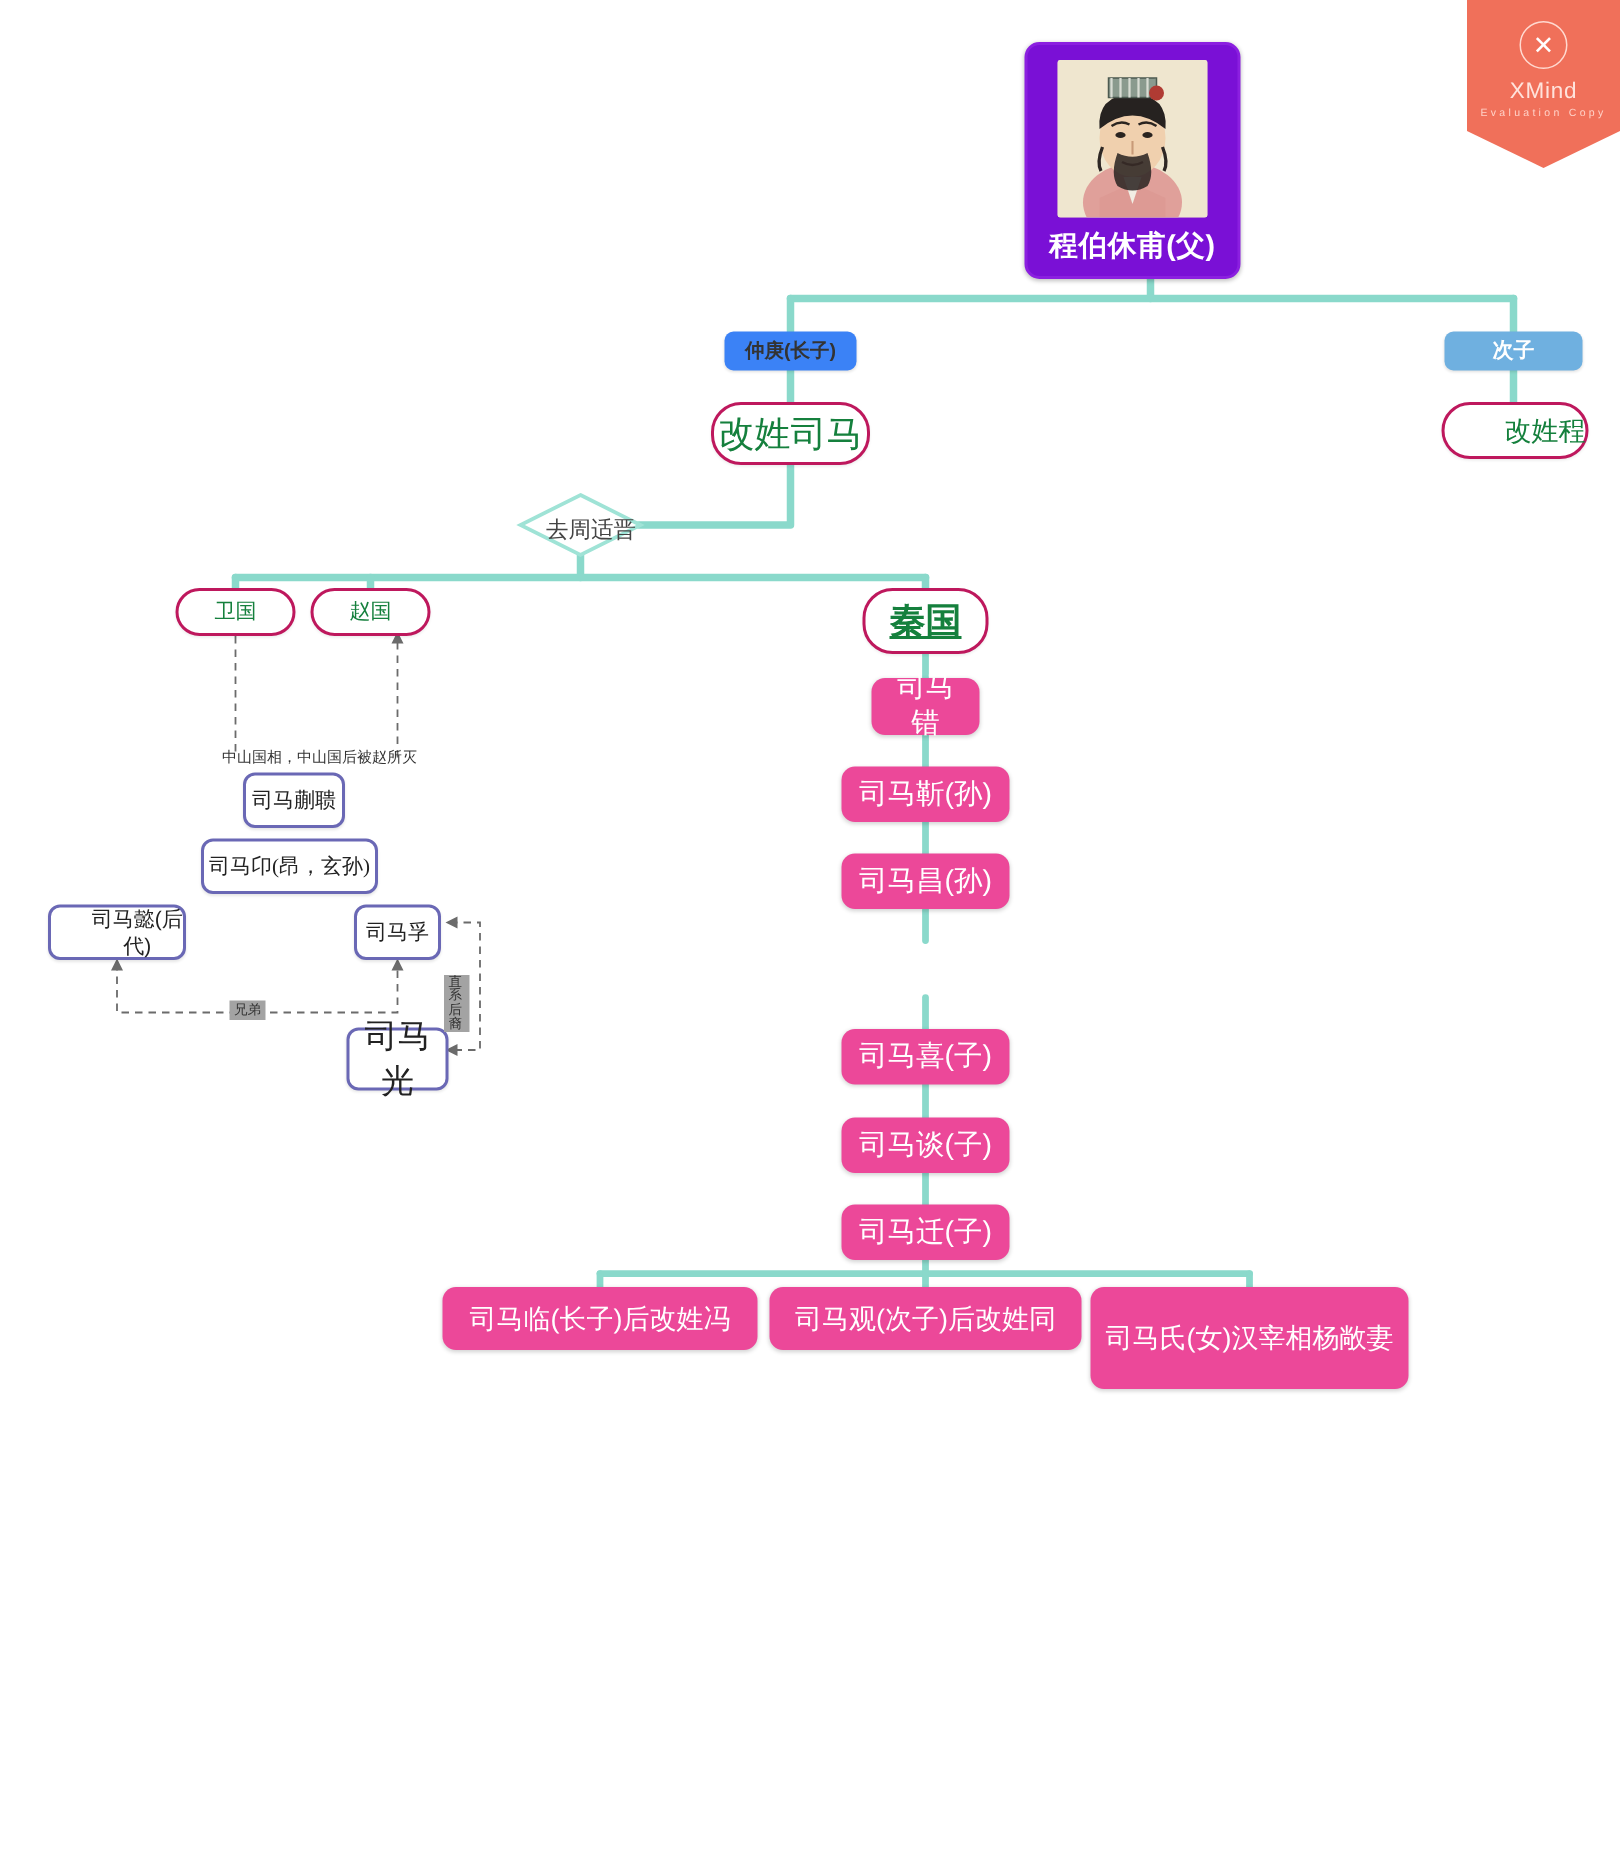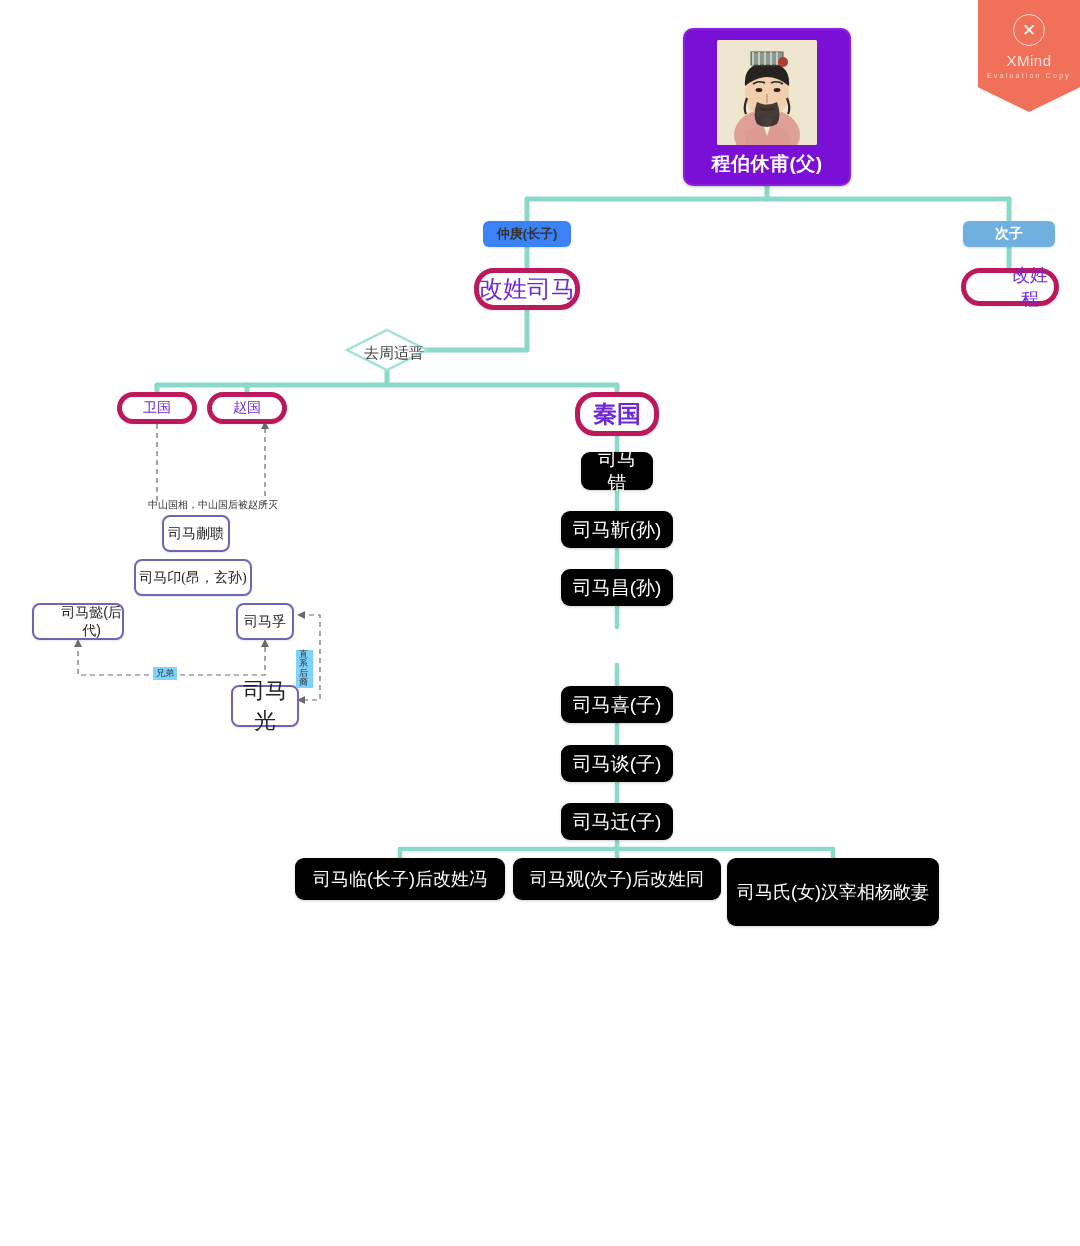--- a/index.html
+++ b/index.html
@@ -22,40 +22,40 @@
               position:relative;}
   .root-label{color:#ffffff;font-weight:bold;font-size:19px;margin-top:6px;letter-spacing:.5px;}
 
   
   .tag-teal{background:#3b82f6;border-radius:6px;color:#333;font-size:13px;font-weight:bold;
             box-shadow:0 1px 2px rgba(0,0,0,.12);}
   .tag-blue{background:#6fb0e0;border-radius:6px;color:#ffffff;font-size:14px;font-weight:bold;
             box-shadow:0 1px 2px rgba(0,0,0,.12);}
 
   
-  .box-teal{background:#ffffff;border:5px solid #be185d;border-radius:20px;color:#6d28d9;
+  .box-teal{background:#ffffff;border:2px solid #be185d;border-radius:20px;color:#15803d;
             box-shadow:0 1px 2px rgba(0,0,0,.08);}
   .box-teal.big{font-size:24px;}
   .box-teal.med{font-size:18px;padding-left:40px;}
   .box-teal.sm{font-size:14px;}
-  .box-teal.xl{font-size:24px;font-weight:bold;}
+  .box-teal.xl{font-size:24px;font-weight:bold;text-decoration:underline;}
 
   
-  .box-purple{background:#000000;border-radius:9px;color:#ffffff;
+  .box-purple{background:#ec4899;border-radius:9px;color:#ffffff;
               box-shadow:0 1px 3px rgba(0,0,0,.18);font-size:19px;line-height:1.25;
               padding:4px 10px;}
   .box-purple.small{font-size:18px;}
 
   
   .box-outline{background:#ffffff;border:2.5px solid #6a68b5;border-radius:8px;color:#222;
                font-size:14px;box-shadow:0 1px 2px rgba(0,0,0,.1);}
   .box-outline.large{font-size:22px;}
   .diamond-label{position:absolute;font-size:15px;color:#444;white-space:nowrap;font-family:Liberation Serif, serif;}
 
-  .edge-label{position:absolute;font-size:9px;color:#333;background:#7dd3fc;padding:0 3px;
+  .edge-label{position:absolute;font-size:9px;color:#333;background:#a3a3a3;padding:0 3px;
               white-space:nowrap;}
   .note-label{position:absolute;font-size:10px;color:#333;white-space:nowrap;}
 
   
   .watermark{position:absolute;right:0;top:0;width:102px;height:112px;
              background:#f0705a;
              clip-path:polygon(0 0,100% 0,100% 78%,50% 100%,0 78%);
              display:flex;flex-direction:column;align-items:center;
              justify-content:flex-start;padding-top:14px;box-sizing:border-box;}
   .wm-circle{width:30px;height:30px;border-radius:50%;border:1.5px solid #ffd9d0;
@@ -118,21 +118,21 @@
       <polygon points="78,639 74,647 82,647"></polygon>
       <polygon points="297,615 305,611 305,619"></polygon>
       <polygon points="297,700 305,696 305,704"></polygon>
     </g>
 
     <g>
       <polygon points="387,330 427,350 387,370 347,350" fill="#ffffff" stroke="#9fe3d6" stroke-width="2.5"></polygon>
     </g>
   </svg>
 
-  <div class="node root-node" style="left:683px;top:28px;width:168px;height:158px;">
+  <div class="node root-node" style="left:683px;top:28px;width:144px;height:158px;">
     <div class="root-photo">
       <svg viewBox="0 0 100 105" width="100" height="105">
         <rect width="100" height="105" fill="#efe6cf"></rect>
         <ellipse cx="50" cy="95" rx="33" ry="26" fill="#e0a09a"></ellipse>
         <path d="M28 92 L50 82 L72 92 L72 105 L28 105 Z" fill="#dd9a94"></path>
         <path d="M44 78 L50 96 L56 78 Z" fill="#f2eee4"></path>
         <ellipse cx="50" cy="52" rx="22" ry="26" fill="#f0d0ae"></ellipse>
         <path d="M28 46 q22 -18 44 0 q2 -22 -22 -24 q-24 2 -22 24 Z" fill="#262220"></path>
         <rect x="34" y="12" width="32" height="13" rx="2" fill="#8a9a8e"></rect>
         <rect x="34" y="12" width="32" height="13" fill="none" stroke="#4c5a50" stroke-width="1"></rect>

